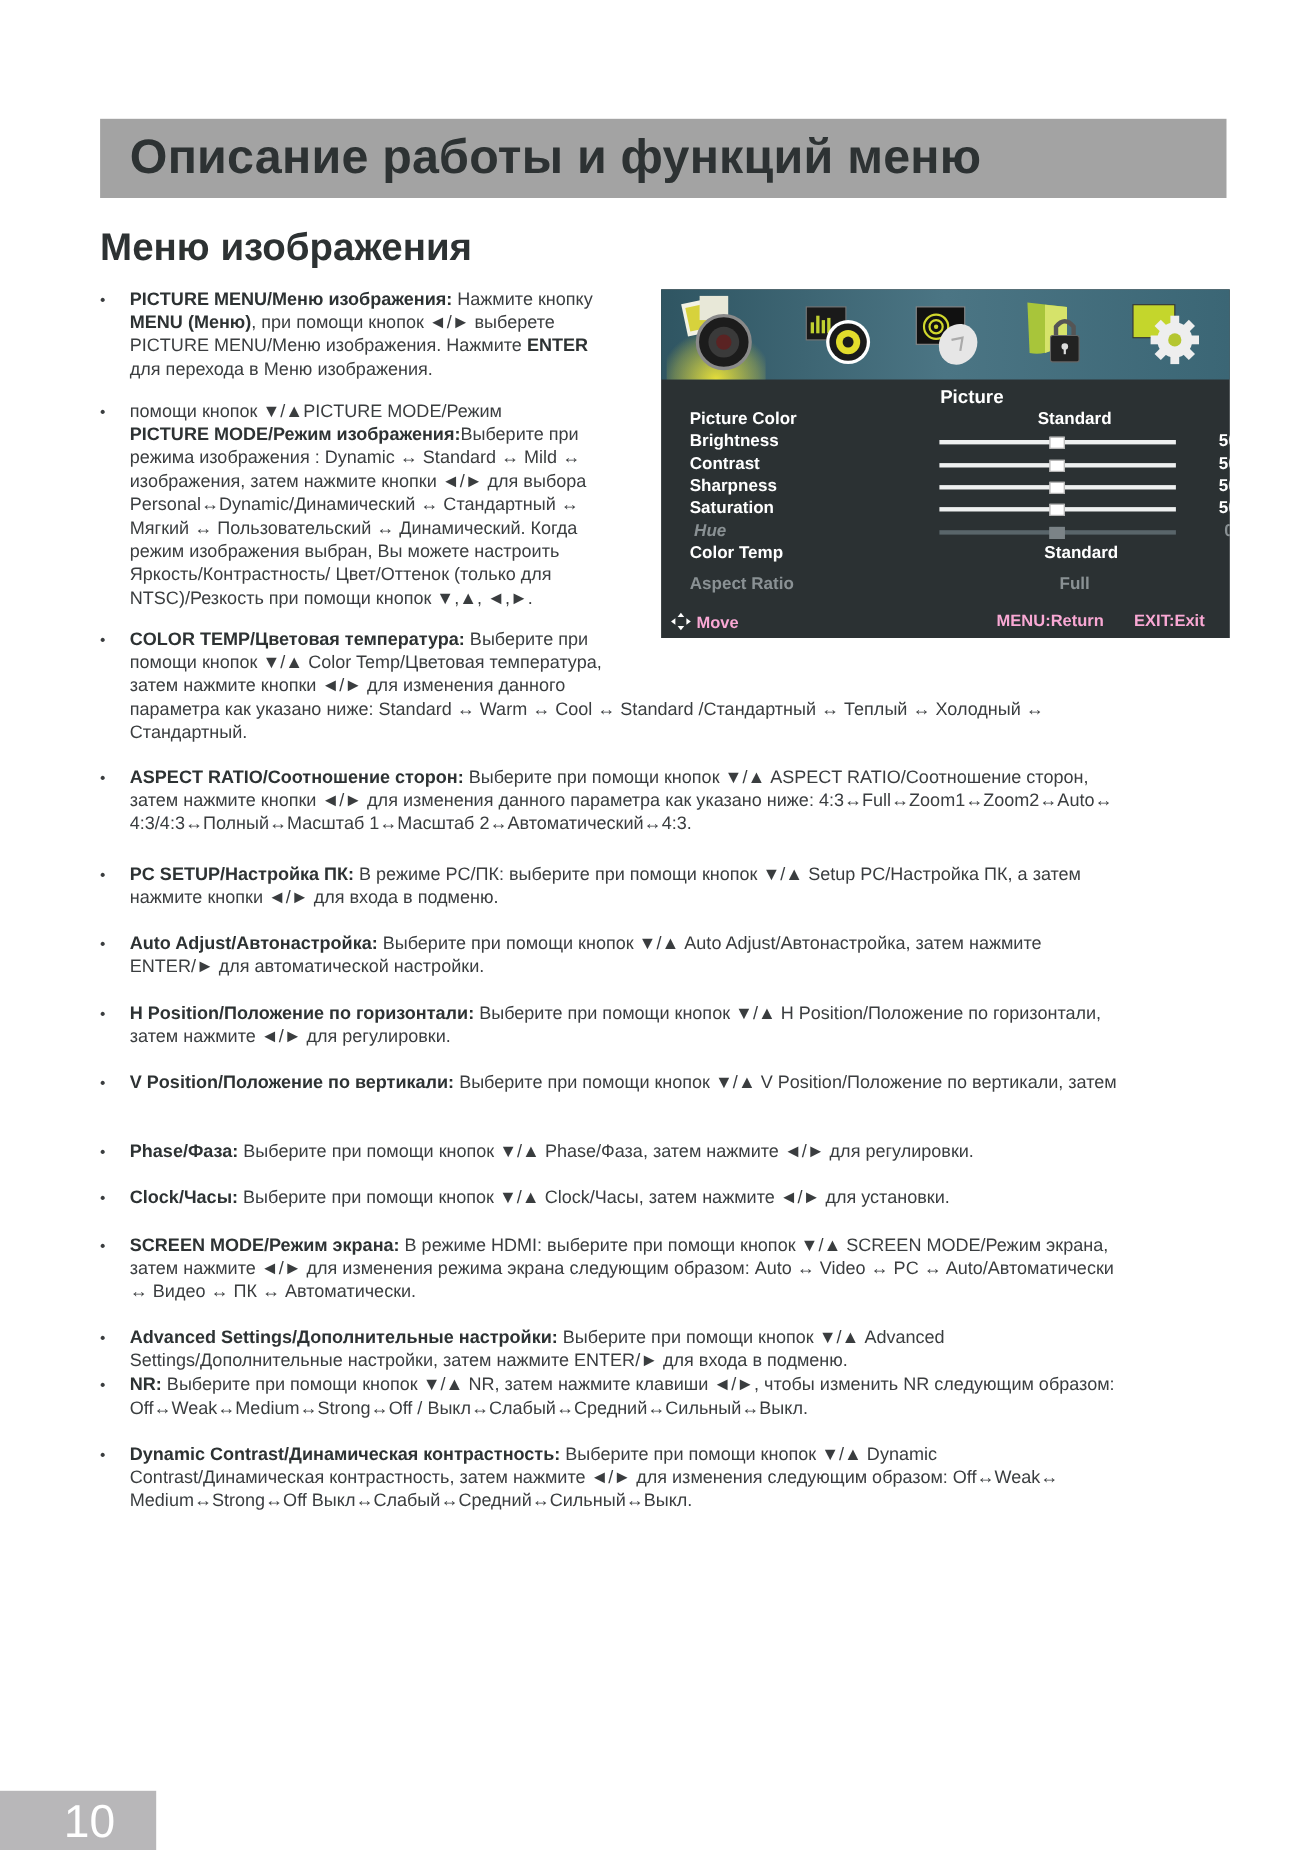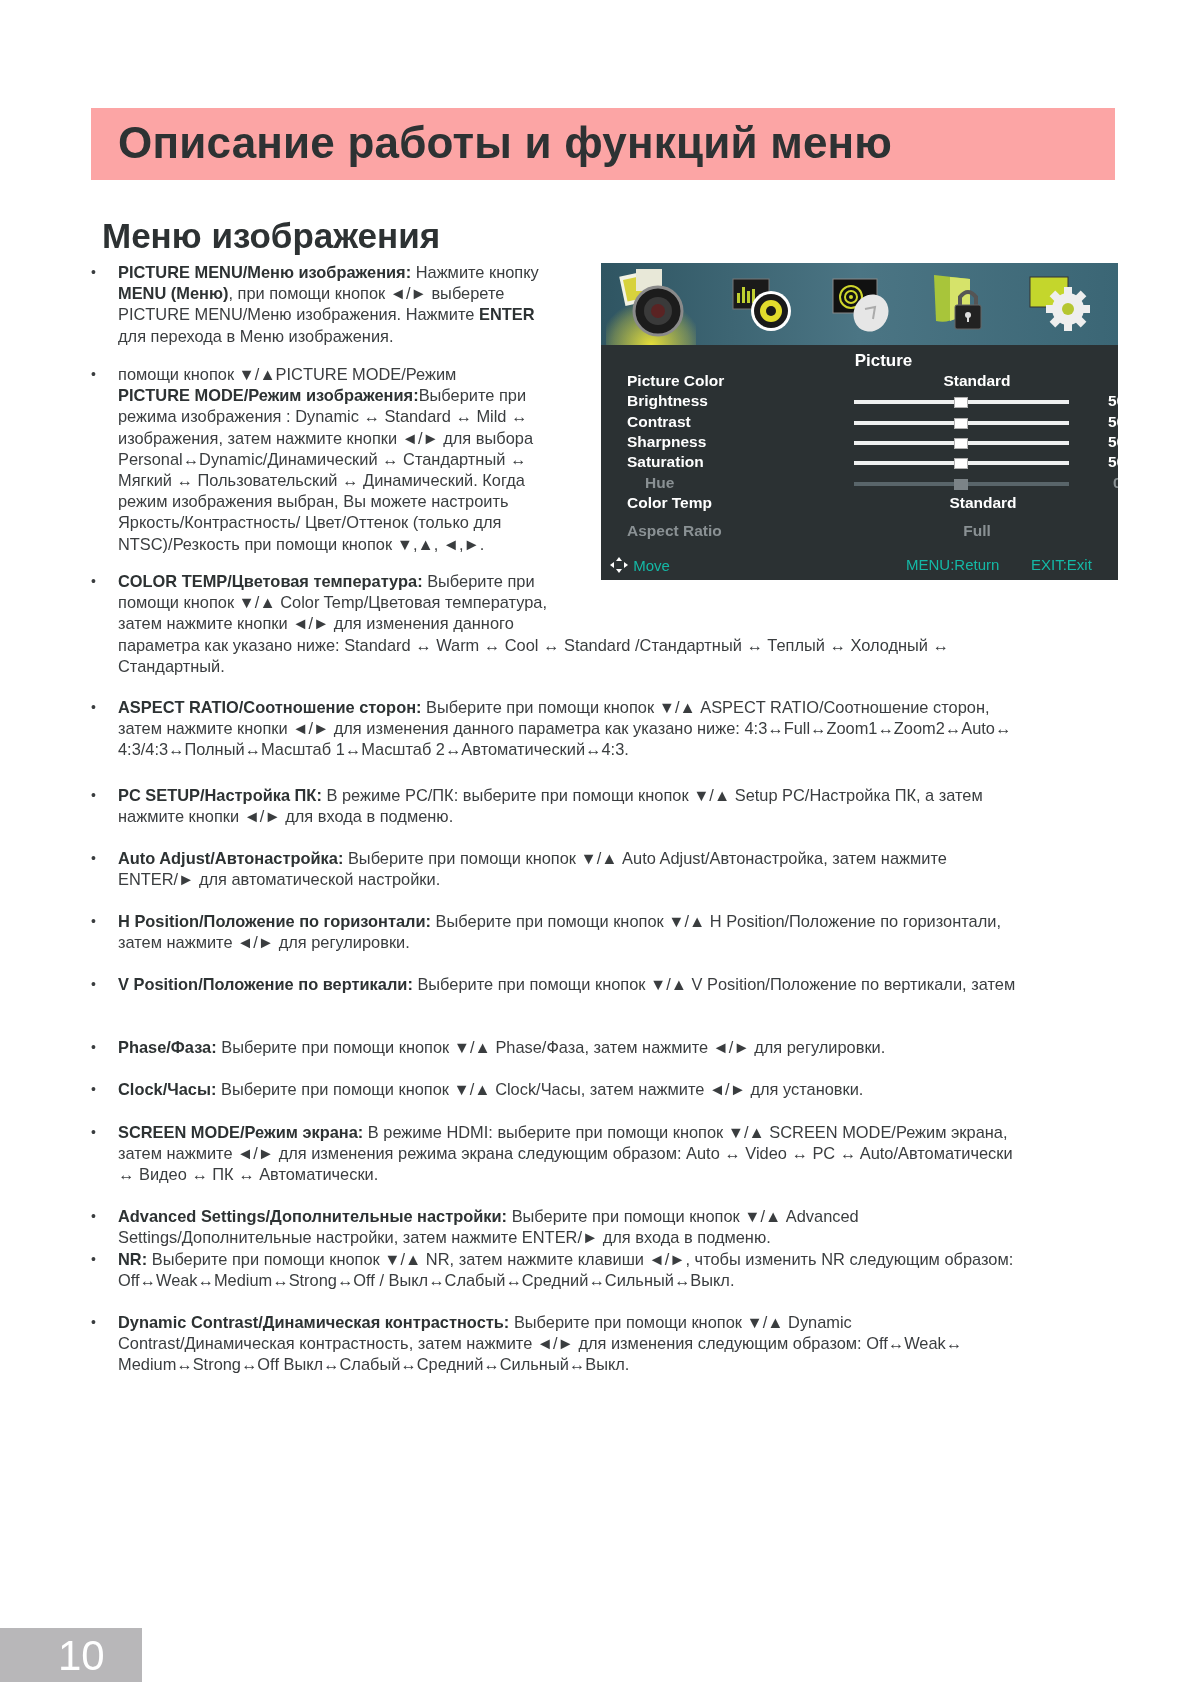--- a/index.html
+++ b/index.html
@@ -2,28 +2,28 @@
 <html><head>
 <meta charset="utf-8">
 <style>
   html, body { margin:0; padding:0; }
   body {
     width:1190px; height:1682px; background:#ffffff; position:relative; overflow:hidden;
     font-family:"Liberation Sans", sans-serif; color:#3a3d3f;
   }
   .title-bar {
     position:absolute; left:91px; top:108px; width:1024px; height:72px;
-    background:#fca5a5;
+    background:#a3a3a3;
   }
   .title-bar h1 {
     margin:0; position:absolute; left:27px; top:10px;
     font-size:44px; font-weight:bold; color:#2d3233; letter-spacing:0.2px;
   }
   .section-title {
-    position:absolute; left:91px; top:205px; margin:11px;
+    position:absolute; left:91px; top:205px; margin:0;
     font-size:35px; font-weight:bold; color:#2d3233;
   }
   .bullets { position:absolute; left:91px; top:262px; width:1030px; margin:0; padding:0; list-style:none; }
   .bullets li {
     position:absolute; left:0; font-size:16.4px; line-height:21.2px; color:#3a3d3f;
     padding-left:27px;
   }
   .bullets li .dot {
     position:absolute; left:0; top:0; width:10px; font-size:14px;
   }
@@ -51,21 +51,21 @@
   .osd-row { position:absolute; left:26px; width:470px; height:20px; font-size:15.5px; font-weight:bold; color:#ffffff; }
   .osd-row.dim { color:#8a9194; }
   .osd-row .label { position:absolute; left:0; top:0; }
   .osd-row .value { position:absolute; left:290px; top:0; width:120px; text-align:center; }
   .osd-row .slider { position:absolute; left:227px; top:8px; width:215px; height:4px; background:#eef0f0; }
   .osd-row.dim .slider { background:#59656a; }
   .osd-row .thumb { position:absolute; left:100px; top:-3px; width:12px; height:9px; background:#ffffff; border:1px solid #b0b0b0; }
   .osd-row.dim .thumb { background:#7b8387; border-color:#7b8387; }
   .osd-row .num { position:absolute; left:448px; top:0; width:30px; text-align:left;margin-left:33px; }
   .osd-footer {
-    position:absolute; left:0; top:287px; width:535px; height:30px; font-size:15px; font-weight:normal; color:#14b8a6;
+    position:absolute; left:0; top:287px; width:535px; height:30px; font-size:15px; font-weight:bold; color:#f9a8d4;
   }
   .osd-footer .move { position:absolute; left:8px; top:6px; }
   .osd-footer .menu { position:absolute; left:305px; top:6px; }
   .osd-footer .exit { position:absolute; left:430px; top:6px; }
 
   .page-num {
     position:absolute; left:0; top:1628px; width:142px; height:54px; background:#b8b7b9;
   }
   .page-num span {
     position:absolute; left:58px; top:4px; font-size:42px; color:#ffffff;
@@ -266,21 +266,21 @@
     <span class="num">50</span>
   </div>
   <div class="osd-row" style="top:190px;">
     <span class="label">Saturation</span>
     <div class="slider">
         <div class="thumb"></div>
       </div>
     <span class="num">50</span>
   </div>
   <div class="osd-row dim" style="top:211px;">
-    <span class="label" style="left:18px;">Hue</span>
+    <span class="label" style="left:4px;font-style:italic;">Hue</span>
     <div class="slider">
         <div class="thumb"></div>
       </div>
     <span class="num" style="left:453px;">0</span>
   </div>
   <div class="osd-row" style="top:231px;">
     <span class="label">Color Temp</span>
     <span class="value" style="left:296px;">Standard</span>
   </div>
   <div class="osd-row dim" style="top:259px;">

